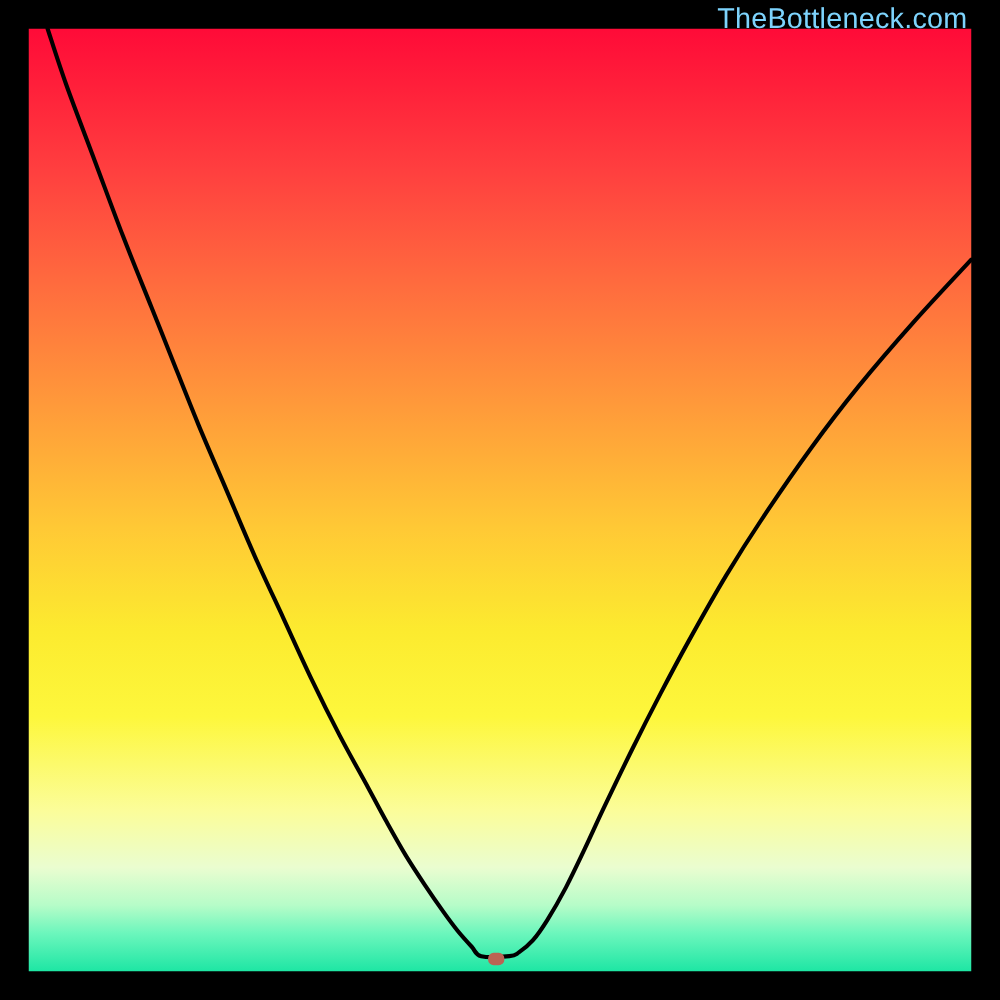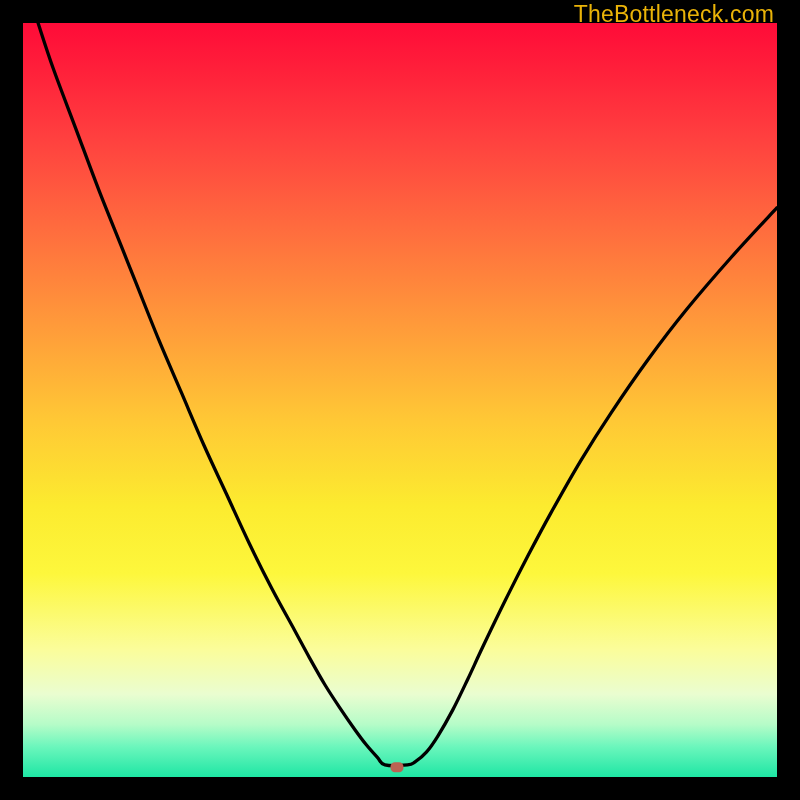--- a/index.html
+++ b/index.html
@@ -29,21 +29,21 @@
       #fbfd9a 83%,
       #eafdd0 89%,
       #b6fcc8 93%,
       #6bf6bc 96%,
       #1ee6a4 100%);
   }
   .watermark {
     position: absolute;
     top: 1px;
     right: 26px;
-    color: #eab308;
+    color: #7dd3fc;
     font-size: 23px;
     font-weight: 500;
     letter-spacing: 0.2px;
     user-select: none;
   }
   svg.plot {
     position: absolute;
     left: 0;
     top: 0;
     width: 754px;

